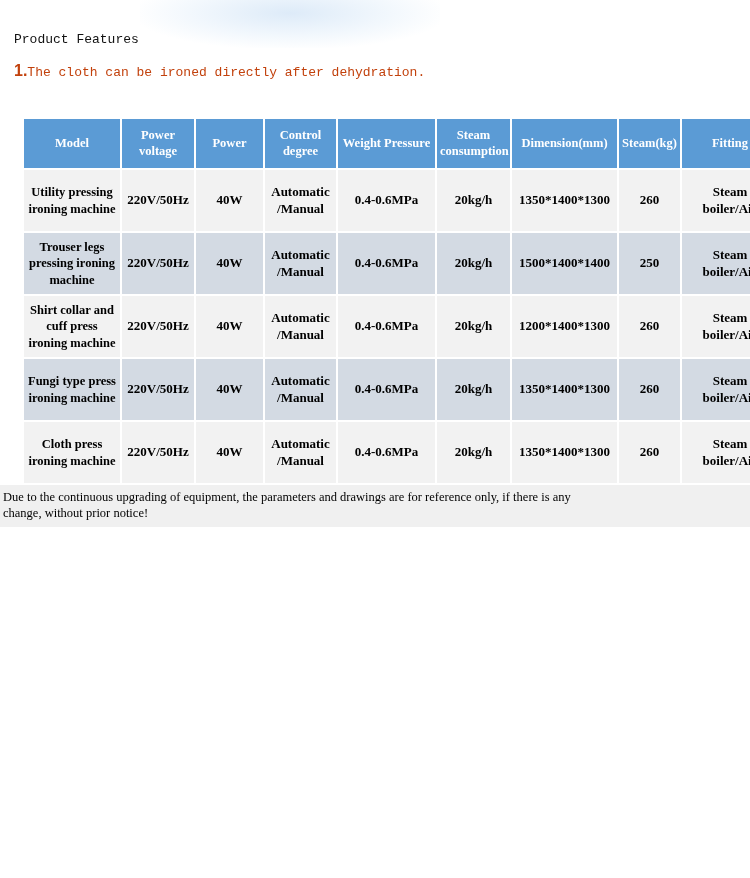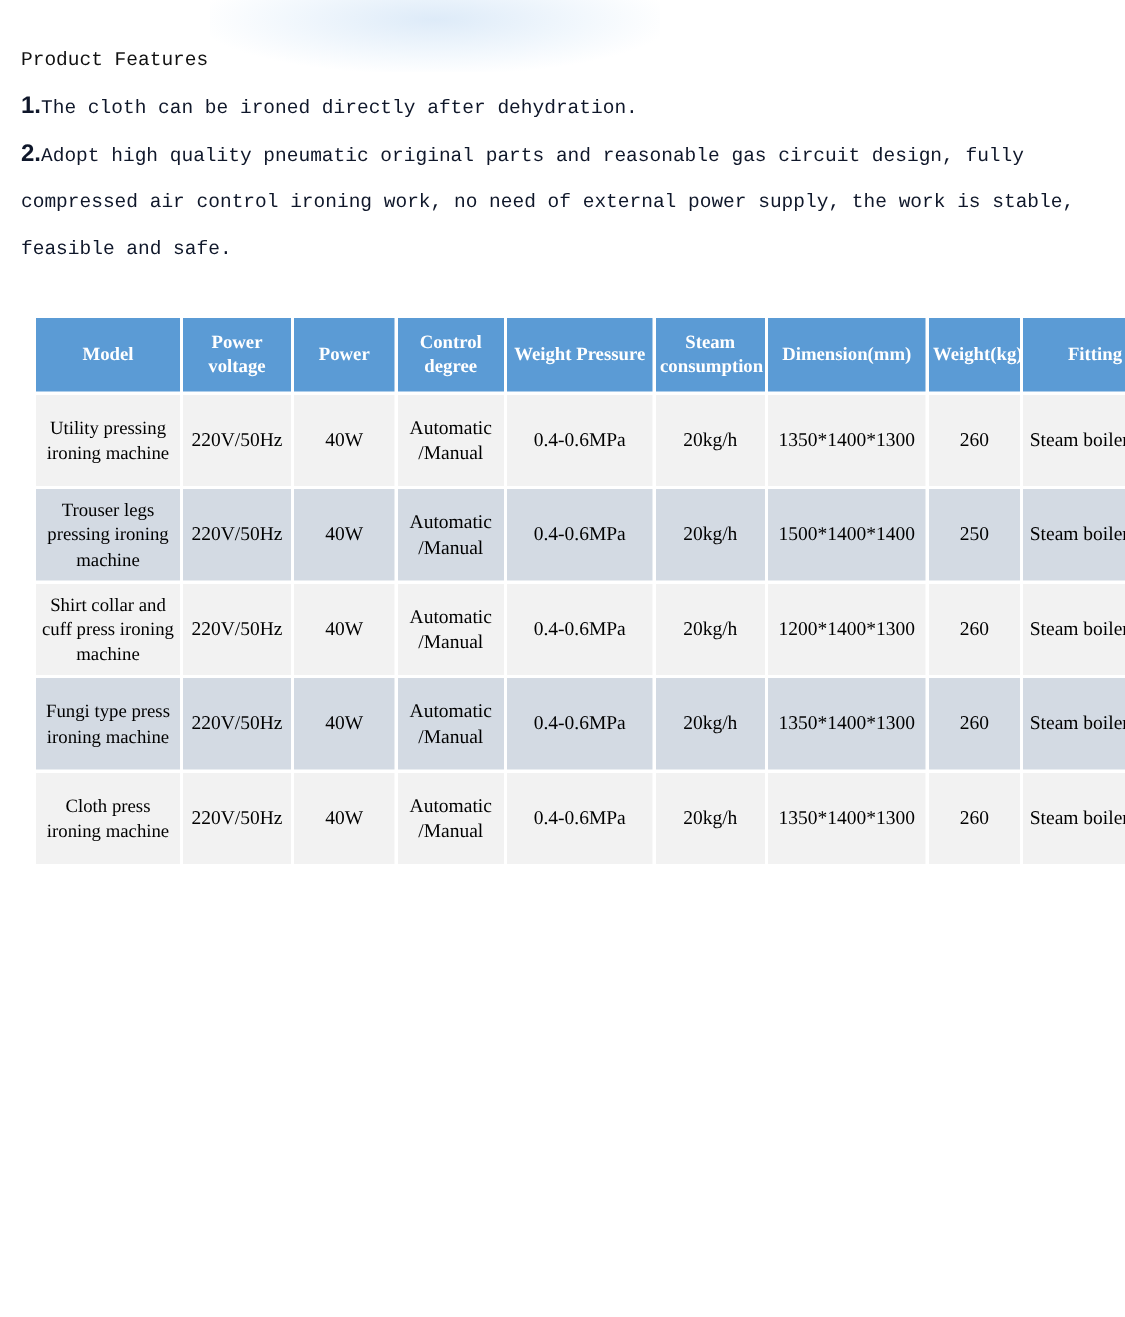--- a/index.html
+++ b/index.html
@@ -20,39 +20,39 @@
   .content { position: relative; padding-top: 24px; }
   .features-title {
     margin: 0 14px;
     font-family: "Liberation Mono", monospace;
     font-size: 13px; line-height: 31px; color: #111;
   }
   .features { margin: 0 14px; }
   .feature {
     margin: 0;
     font-family: "Liberation Mono", monospace;
-    font-size: 13px; line-height: 31px; color: #0f172a;
+    font-size: 13px; line-height: 31px; color: #c2410c;
   }
   .fnum.big {
     font-family: "Liberation Sans", sans-serif;
     font-weight: bold; font-size: 16px;
   }
   .section-title {
     margin: 47px 0 0 8px;
     font-family: "Liberation Serif", serif;
     font-weight: bold; font-size: 23px; line-height: 29px; color: #000;
   }
   .table-wrap { margin: 29px 0 0 22px; width: 745px; overflow: hidden; }
   table.spec {
     border-collapse: collapse; table-layout: fixed; width: 756px;
   }
   table.spec th, table.spec td {
     border: 2px solid #ffffff;
     text-align: center; vertical-align: middle;
-    padding: 2px 3px; overflow: hidden;
+    padding: 2px 3px; overflow: hidden; font-weight: bold;
   }
   table.spec th {
     background: var(--header-bg, #5b9bd5);
     color: #ffffff;
     font-family: "Liberation Serif", serif;
     font-weight: bold; font-size: 12.5px; line-height: 1.25;
     height: 45px;
   }
   table.spec td {
     font-family: "Liberation Serif", serif;
@@ -75,21 +75,20 @@
 </head>
 <body>
 
 <div class="content">
   <div class="blob"></div>
 
   <div class="features-title">Product Features</div>
 
   <div class="features">
     <p class="feature"><span class="fnum big">1.</span><span>The cloth can be ironed directly after dehydration.</span></p>
-    <p class="feature"><span class="fnum big">2.</span><span>Adopt high quality pneumatic original parts and reasonable gas circuit design, fully compressed air control ironing work, no need of external power supply, the work is stable, feasible and safe.</span></p>
   </div>
 
 
   <div class="table-wrap">
     <table class="spec">
       <colgroup>
         <col style="width:98px">
           <col style="width:74px">
           <col style="width:69px">
         <col style="width:73px">
@@ -101,21 +100,21 @@
       </colgroup>
       <thead>
         <tr>
           <th>Model</th>
           <th>Power voltage</th>
           <th>Power</th>
           <th>Control degree</th>
           <th>Weight Pressure</th>
           <th>Steam consumption</th>
           <th>Dimension(mm)</th>
-          <th>Weight(kg)</th>
+          <th>Steam(kg)</th>
           <th>Fitting</th>
         </tr>
       </thead>
       <tbody>
         <tr class="light">
           <td class="model">Utility pressing ironing machine</td>
           <td>220V/50Hz</td>
           <td>40W</td>
           <td>Automatic /Manual</td>
           <td>0.4-0.6MPa</td>
@@ -165,13 +164,16 @@
           <td>0.4-0.6MPa</td>
           <td>20kg/h</td>
           <td>1350*1400*1300</td>
           <td>260</td>
           <td>Steam boiler/Air</td>
         </tr>
       </tbody>
     </table>
   </div>
 
+  <div class="footnote">
+    <span>Due to the continuous upgrading of equipment, the parameters and drawings are for reference only, if there is any change, without prior notice!</span>
+  </div>
 </div>
 
 </body></html>

